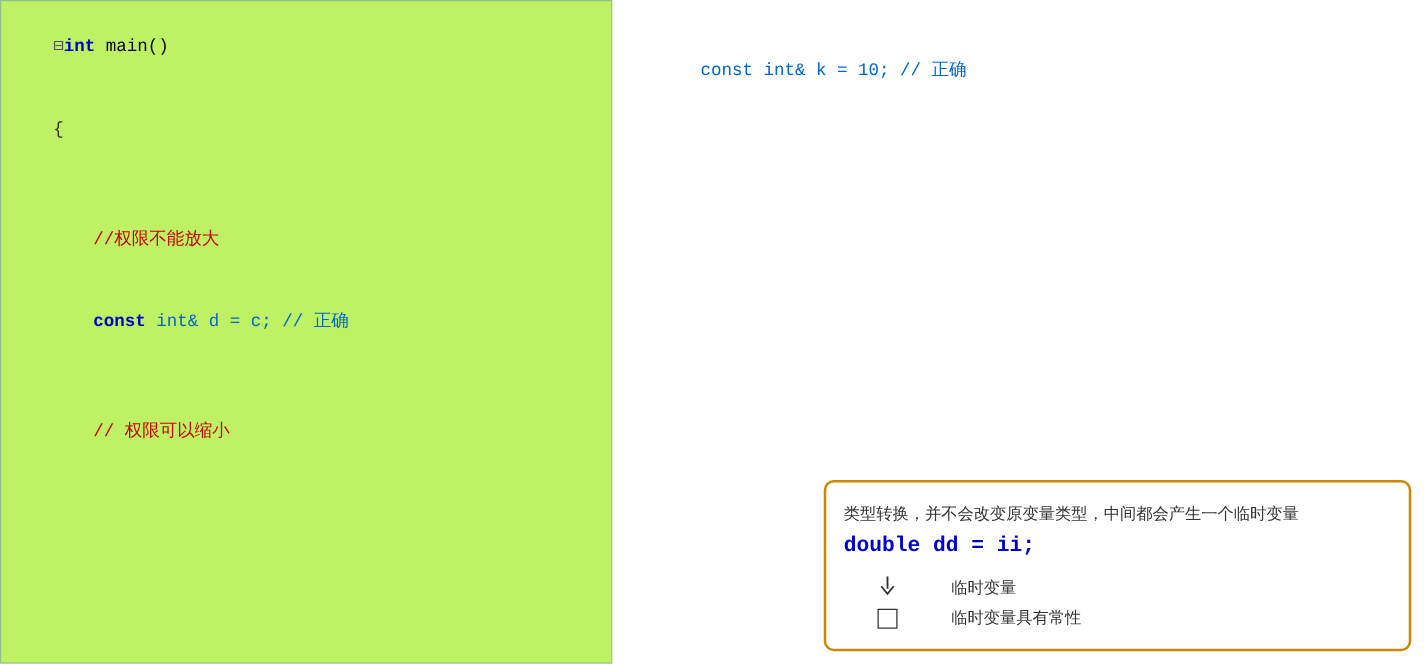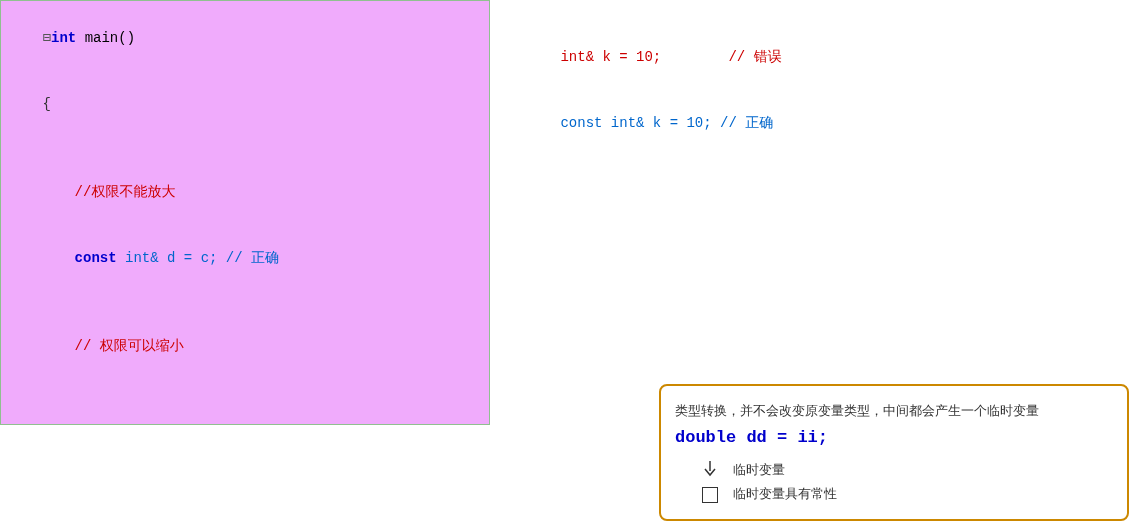--- a/index.html
+++ b/index.html
@@ -8,22 +8,22 @@
       height: 531px;
       background: #fff;
       font-family: 'Courier New', Consolas, monospace;
       font-size: 14px;
       overflow: hidden;
       display: flex;
     }
 
     .left-panel {
       width: 490px;
-      height: 425px;
-      background: #f0abfc;
+      height: 531px;
+      background: #bef264;
       border: 1px solid #90c090;
       padding: 4px 8px;
       position: relative;
       flex-shrink: 0;
     }
 
     .right-panel {
       flex: 1;
       height: 531px;
       background: #fff;
@@ -64,20 +64,21 @@
       font-weight: bold;
       font-size: 17px;
       margin-bottom: 4px;
     }
 
     .tooltip-diagram {
       display: flex;
       align-items: flex-start;
       margin-left: 20px;
       margin-top: 14px;
+      gap: 28px;
     }
 
     .arrow-area {
       display: flex;
       flex-direction: column;
       align-items: center;
       margin-right: 8px;
     }
 
     .arrow-box {
@@ -138,23 +139,20 @@
   <div class="code-line">
     <span style="display:inline-block;width:32px;"></span>
   </div>
 
 </div>
 
 <div class="right-panel">
 
   <div class="right-top-code">
     <div class="code-line">
-      <span class="red">int&amp; k = 10;</span><span class="red">&nbsp;&nbsp;&nbsp;&nbsp;&nbsp;&nbsp;&nbsp;&nbsp;// 错误</span>
-    </div>
-    <div class="code-line">
       <span class="blue-text">const int&amp; k = 10;</span><span class="blue-text"> // 正确</span>
     </div>
   </div>
 
   <div class="tooltip-box">
     <div class="tooltip-title">类型转换，并不会改变原变量类型，中间都会产生一个临时变量</div>
     <div class="tooltip-code">double dd = ii;</div>
     <div class="tooltip-diagram">
       <div class="arrow-area">
 

